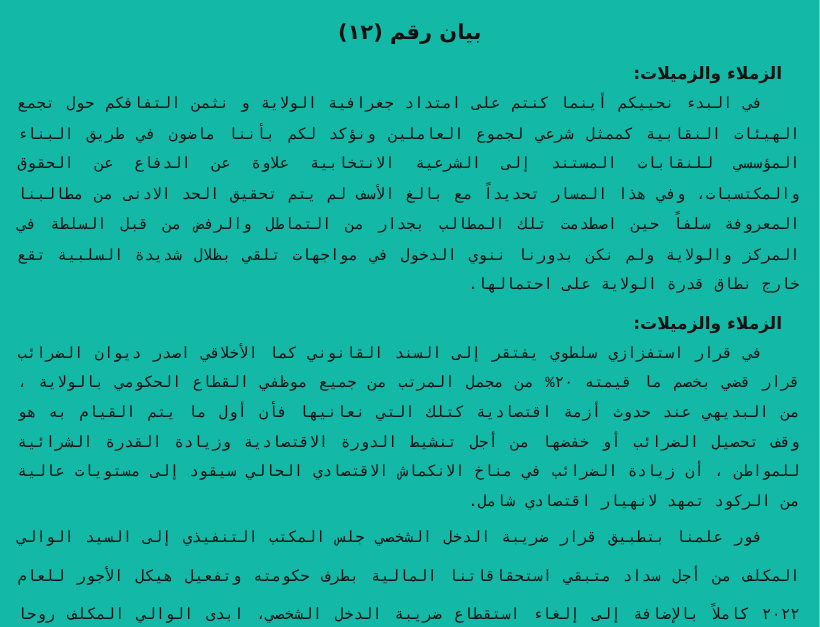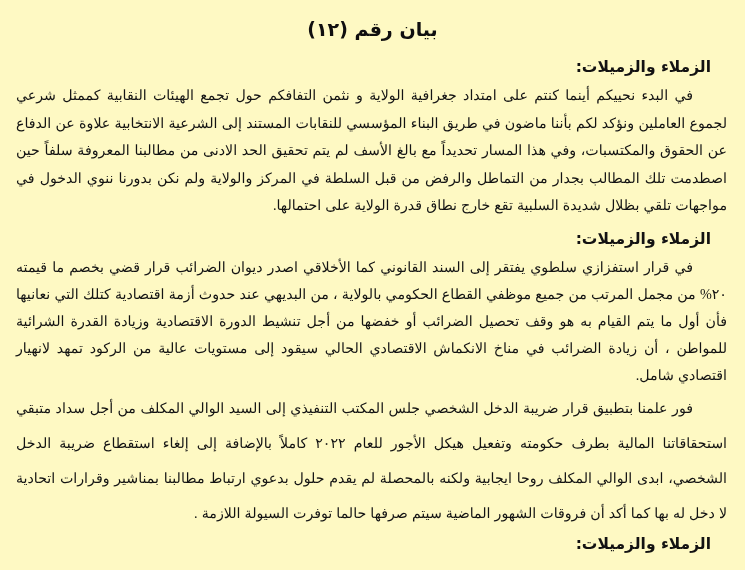--- a/index.html
+++ b/index.html
@@ -11,21 +11,21 @@
     width: 745px;
     height: 570px;
     background: #ffffff;
     font-family: "DejaVu Sans", sans-serif;
     overflow: hidden;
   }
   .page {
     position: relative;
     width: 745px;
     height: 570px;
-    background: #fef9c3;
+    background: #14b8a6;
     box-sizing: border-box;
     padding: 0;
   }
   .doc-title {
     text-align: center;
     font-family: "DejaVu Sans", sans-serif;
     font-weight: bold;
     font-size: 19px;
     color: #100f0f;
     letter-spacing: 0px;
@@ -48,21 +48,21 @@
     padding: 16px 18px 4px 0;
     direction: rtl;
     white-space: nowrap;
   }
   .section-heading.tight {
     padding-top: 10px;
   }
   .para {
     text-align: justify;
     text-align-last: right;
-    font-family: Liberation Serif, serif;
+    font-family: Liberation Mono, monospace;
     font-size: 14.2px;
     line-height: 27.5px;
     color: #131313;
     margin: 0;
     padding: 2px 2px 0 2px;
     direction: rtl;
     text-indent: 34px;
     word-spacing: 0.5px;
   }
   .para.p2 {

